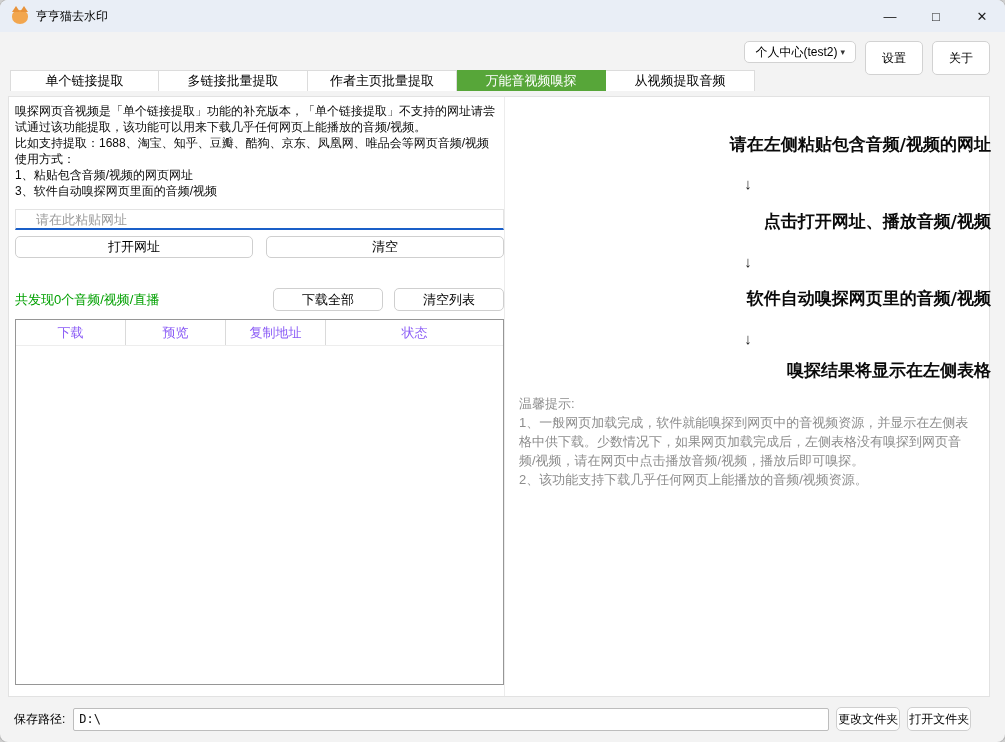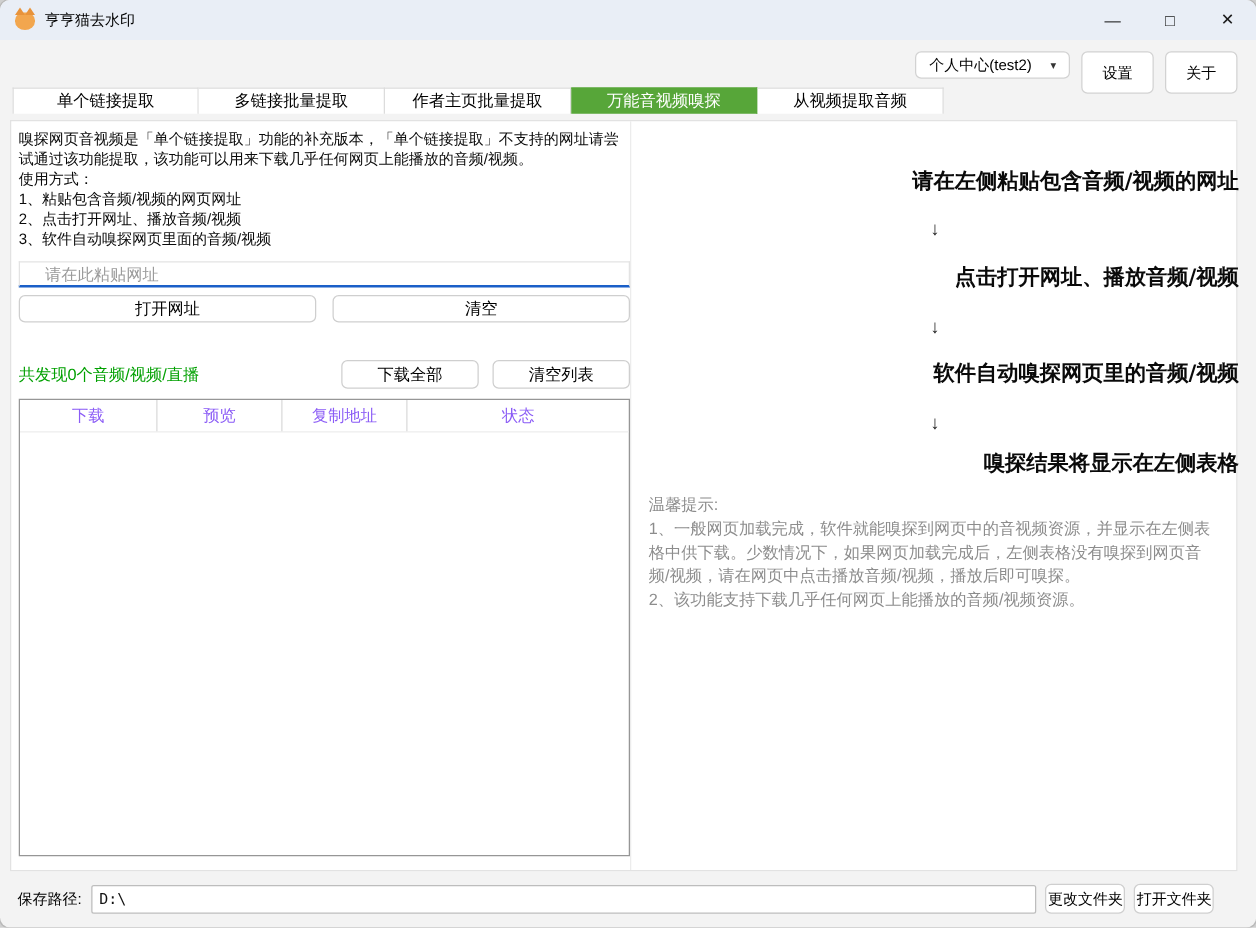--- a/index.html
+++ b/index.html
@@ -32,21 +32,21 @@
     width:46px; height:32px; display:flex; align-items:center; justify-content:center;
     font-size:13px; color:#1b1b1b; cursor:default;
   }
   
   .quickbar { position:absolute; top:41px; right:15px; display:flex; gap:9px; }
   .qbtn {
     height:22px; background:#fff; border:1px solid #d2d2d2; border-radius:5px;
     font-size:12px; display:flex; align-items:center; justify-content:center;
     padding:16px 16px; white-space:nowrap;
   }
-  .qbtn.account { padding:0 10px; gap:15px; }
+  .qbtn.account { padding:0 10px; gap:3px; }
   .drop-arrow { font-size:9px; color:#333; }
   
   .tabs { position:absolute; left:10px; top:70px; display:flex; }
   .tab {
     width:149px; height:21px; background:#fff; border:1px solid #dcdcdc;
     border-bottom:none; display:flex; align-items:center; justify-content:center;
     font-size:13px; margin-right:0; cursor:default;
   }
   .tab + .tab { border-left:none; }
   .tab.active { background:#57a639; border-color:#57a639; color:#fff; }
@@ -151,23 +151,23 @@
     <div class="tab active">万能音视频嗅探</div>
     <div class="tab">从视频提取音频</div>
   </div>
 
   <div class="panel">
     <div class="vdivider"></div>
 
     <div class="left-col">
       <div class="desc">
         <div>嗅探网页音视频是「单个链接提取」功能的补充版本，「单个链接提取」不支持的网址请尝试通过该功能提取，该功能可以用来下载几乎任何网页上能播放的音频/视频。</div>
+        <div>比如支持提取：1688、淘宝、知乎、豆瓣、酷狗、京东、凤凰网、唯品会等网页音频/视频</div>
         <div>使用方式：</div>
         <div>1、粘贴包含音频/视频的网页网址</div>
-        <div>2、点击打开网址、播放音频/视频</div>
         <div>3、软件自动嗅探网页里面的音频/视频</div>
       </div>
 
       <input class="url-input" type="text" placeholder="请在此粘贴网址" style="">
 
       <div class="btnrow">
         <div class="wbtn">打开网址</div>
         <div class="wbtn">清空</div>
       </div>
 

